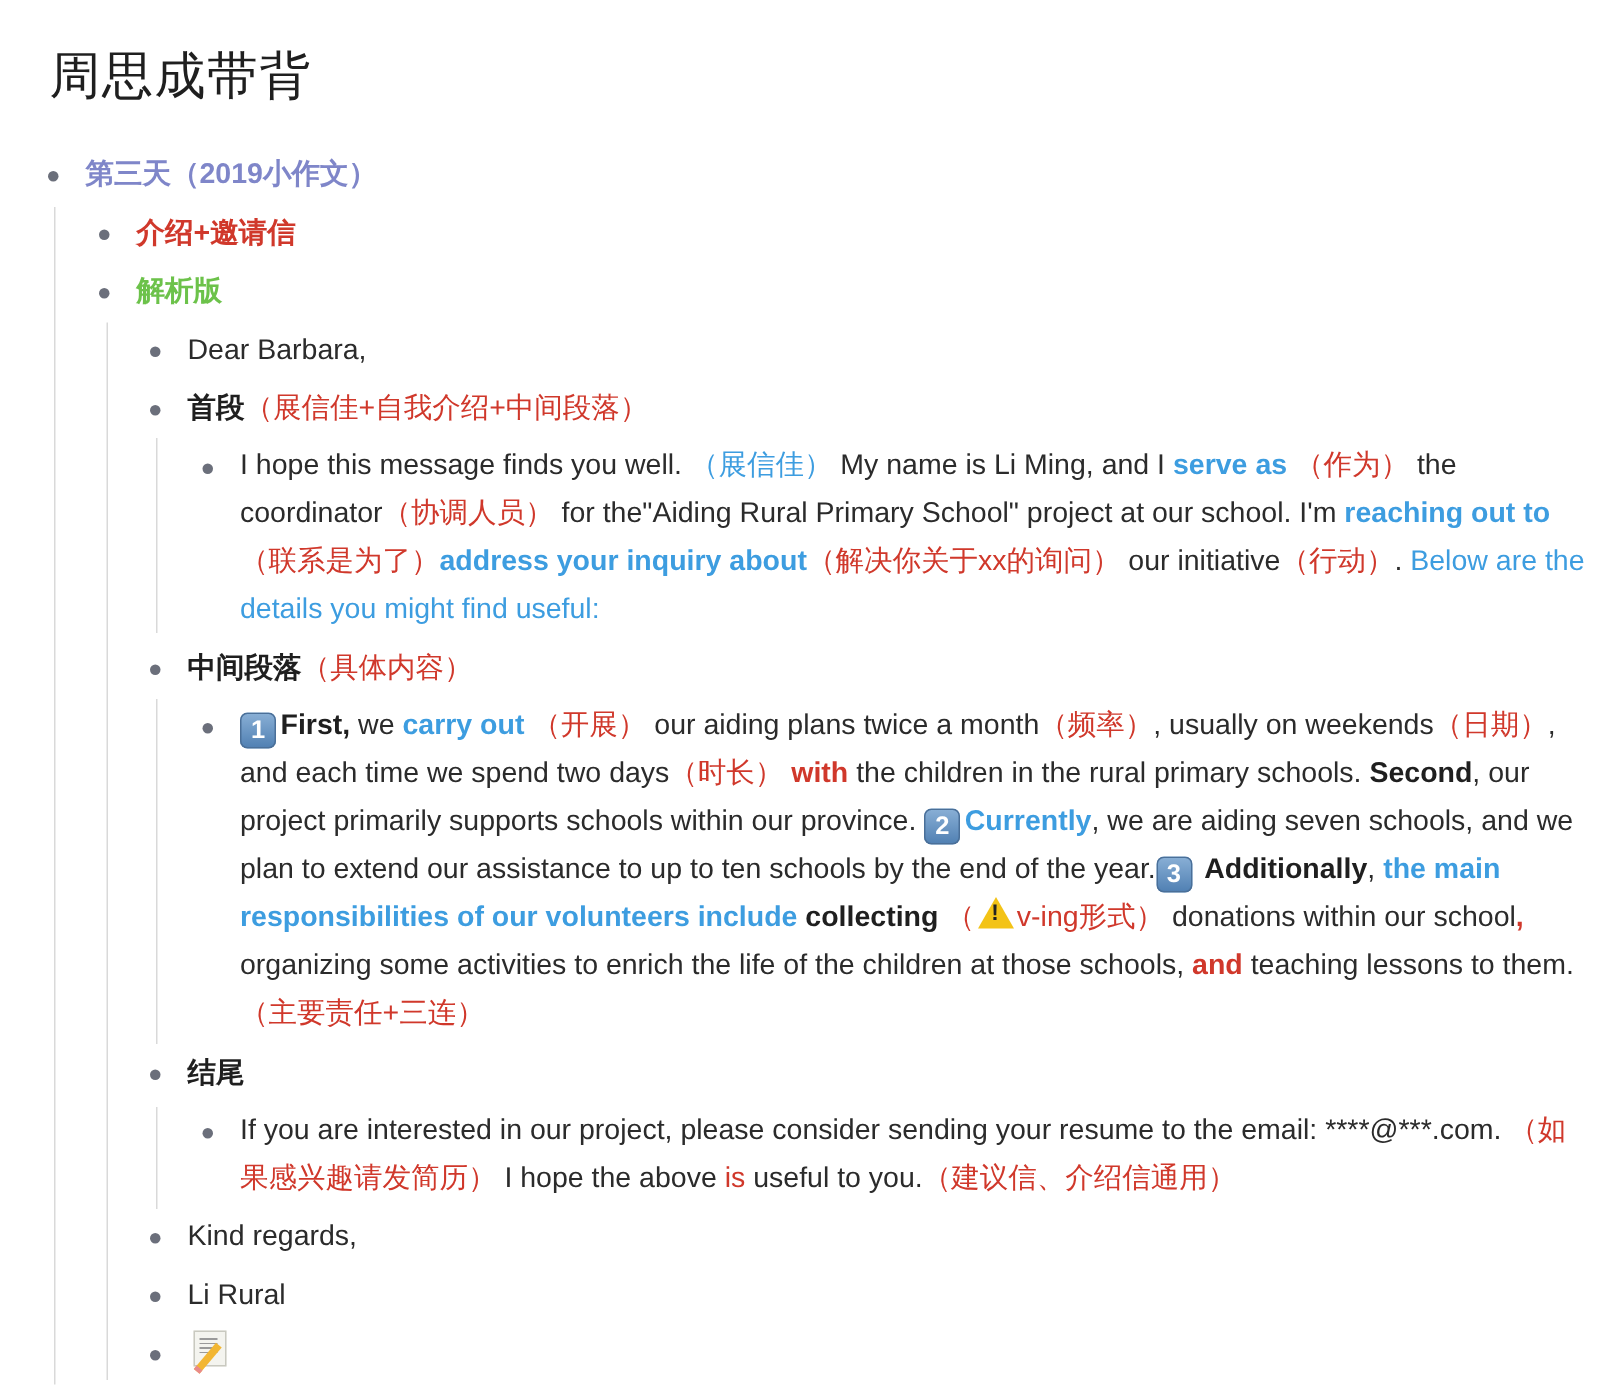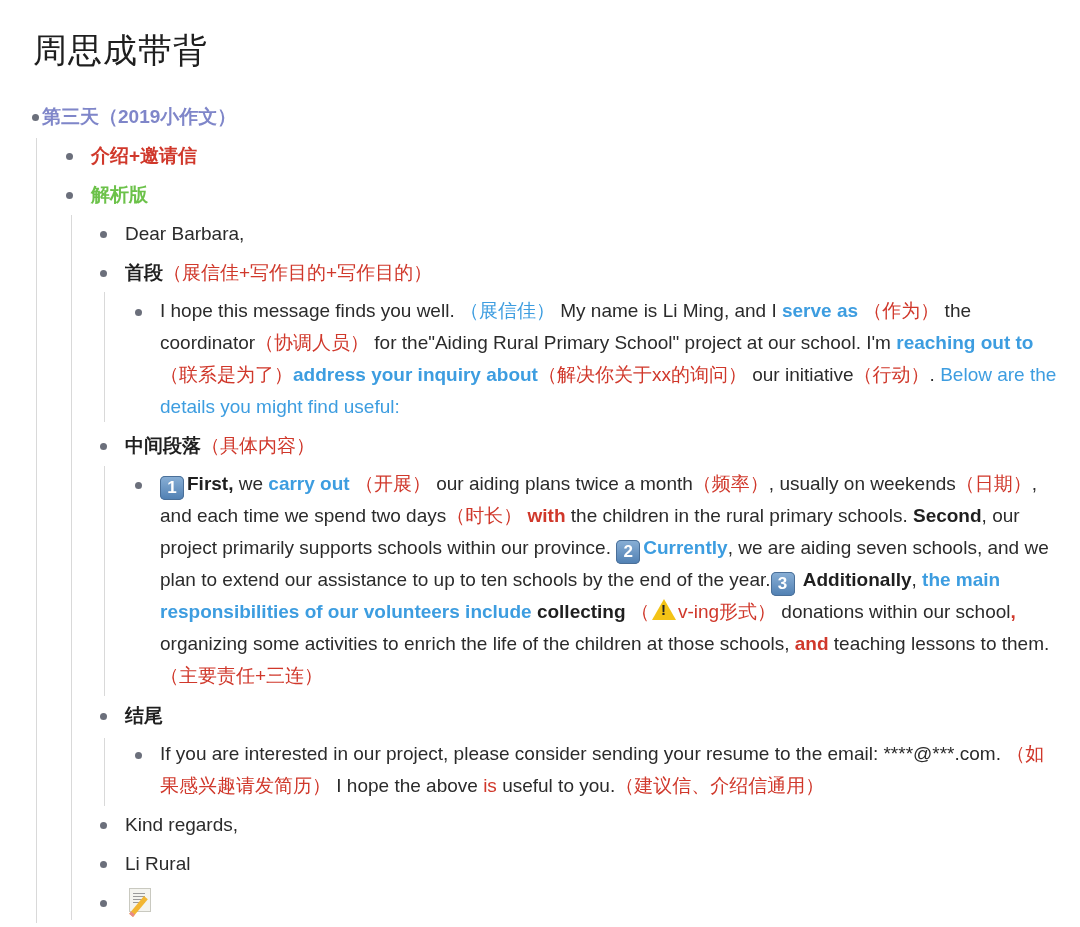--- a/index.html
+++ b/index.html
@@ -66,34 +66,34 @@
 
 <div class="outline">
 
   <div class="guide" style="left:36px; top:138px; height:785px;"></div>
   <div class="guide" style="left:71px; top:215px; height:705px;"></div>
   <div class="guide" style="left:104px; top:292px; height:130px;"></div>
   <div class="guide" style="left:104px; top:466px; height:230px;"></div>
   <div class="guide" style="left:104px; top:738px; height:68px;"></div>
 
   <div class="bullet" style="left:32px; top:114px;"></div>
-  <div class="row purple" style="left:42px; top:101px;">第三天（2019小作文）</div>
+  <div class="row purple" style="left:57px; top:101px;">第三天（2019小作文）</div>
 
   <div class="bullet" style="left:66px; top:153px;"></div>
   <div class="row redb" style="left:91px; top:140px;">介绍+邀请信</div>
 
   <div class="bullet" style="left:66px; top:192px;"></div>
   <div class="row green" style="left:91px; top:179px;">解析版</div>
 
   <div class="bullet" style="left:100px; top:231px;"></div>
   <div class="row" style="left:125px; top:218px;">Dear Barbara,</div>
 
   <div class="bullet" style="left:100px; top:270px;"></div>
   <div class="row" style="left:125px; top:257px;">
-    <span class="bold">首段</span><span class="red">（展信佳+写作目的+写作目的）</span>
+    <span class="bold">首段</span><span class="red">（展信佳+自我介绍+中间段落）</span>
   </div>
 
   <div class="bullet" style="left:135px; top:309px;"></div>
   <div class="para" style="top:295px;">
     <span>I hope this message finds you well. </span><span class="blue">（展信佳）</span><span> My name is Li Ming, and I </span><span class="blueb">serve as</span><span class="red"> （作为）</span><span> the coordinator</span><span class="red">（协调人员）</span><span> for the"Aiding Rural Primary School" project at our school. I'm </span><span class="blueb">reaching out to</span><span class="red"> （联系是为了）</span><span class="blueb">address your inquiry about</span><span class="red">（解决你关于xx的询问）</span><span> our initiative</span><span class="red">（行动）</span><span>. </span><span class="blue">Below are the details you might find useful:</span>
   </div>
 
   <div class="bullet" style="left:100px; top:443px;"></div>
   <div class="row" style="left:125px; top:430px;">
     <span class="bold">中间段落</span><span class="red">（具体内容）</span>

